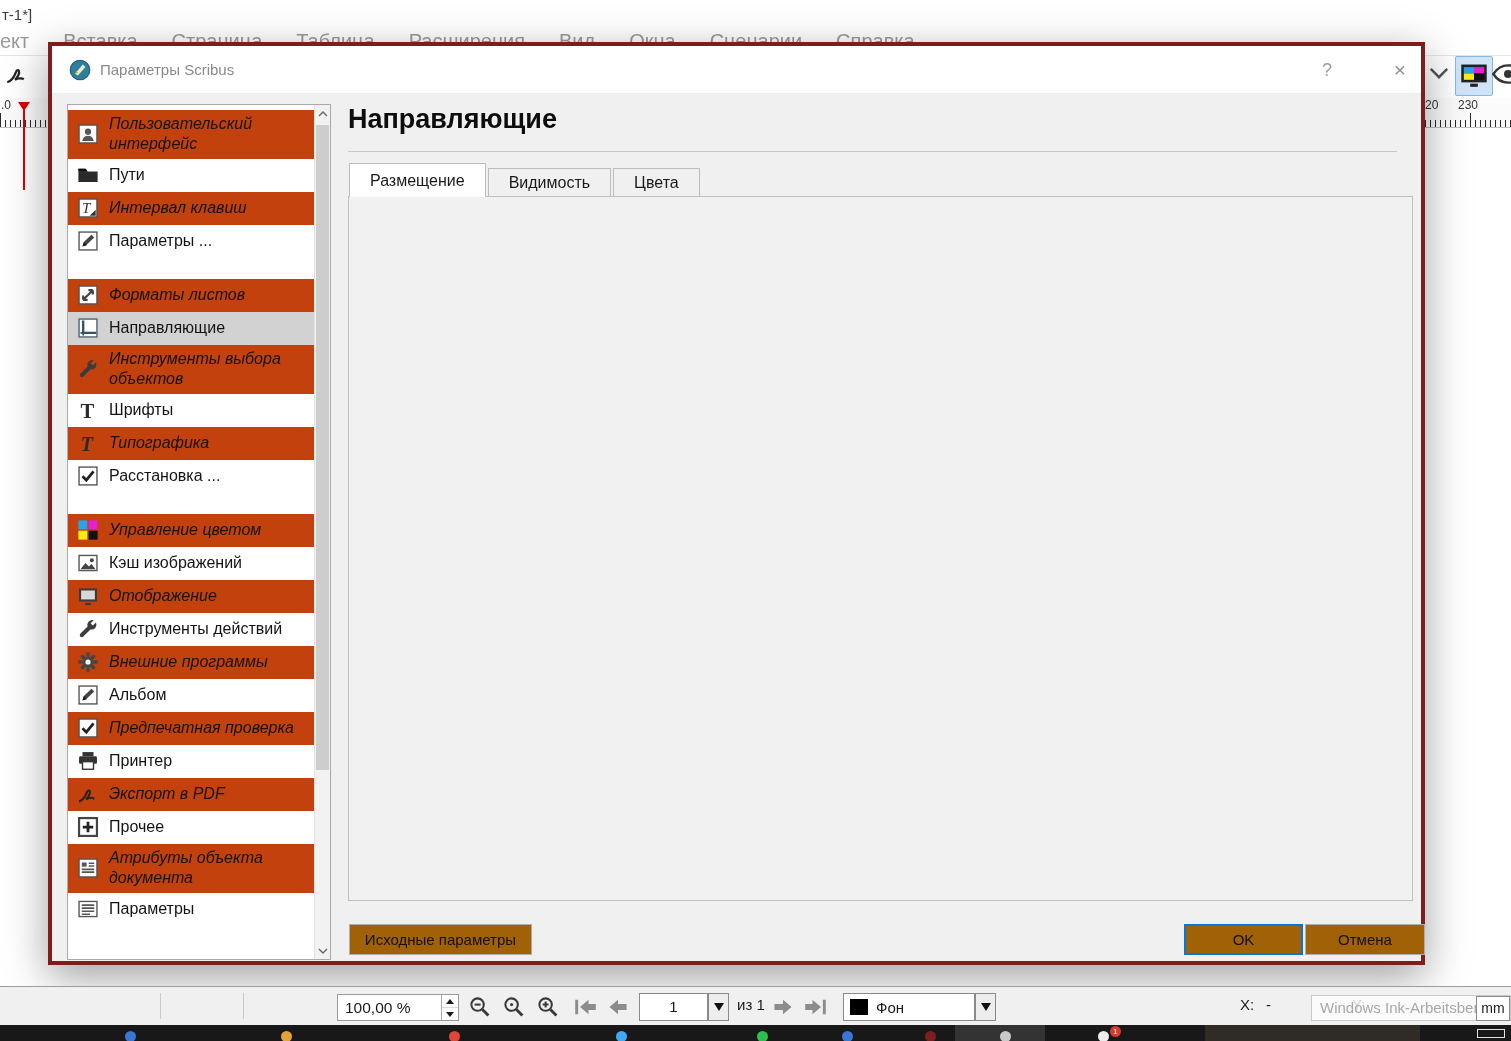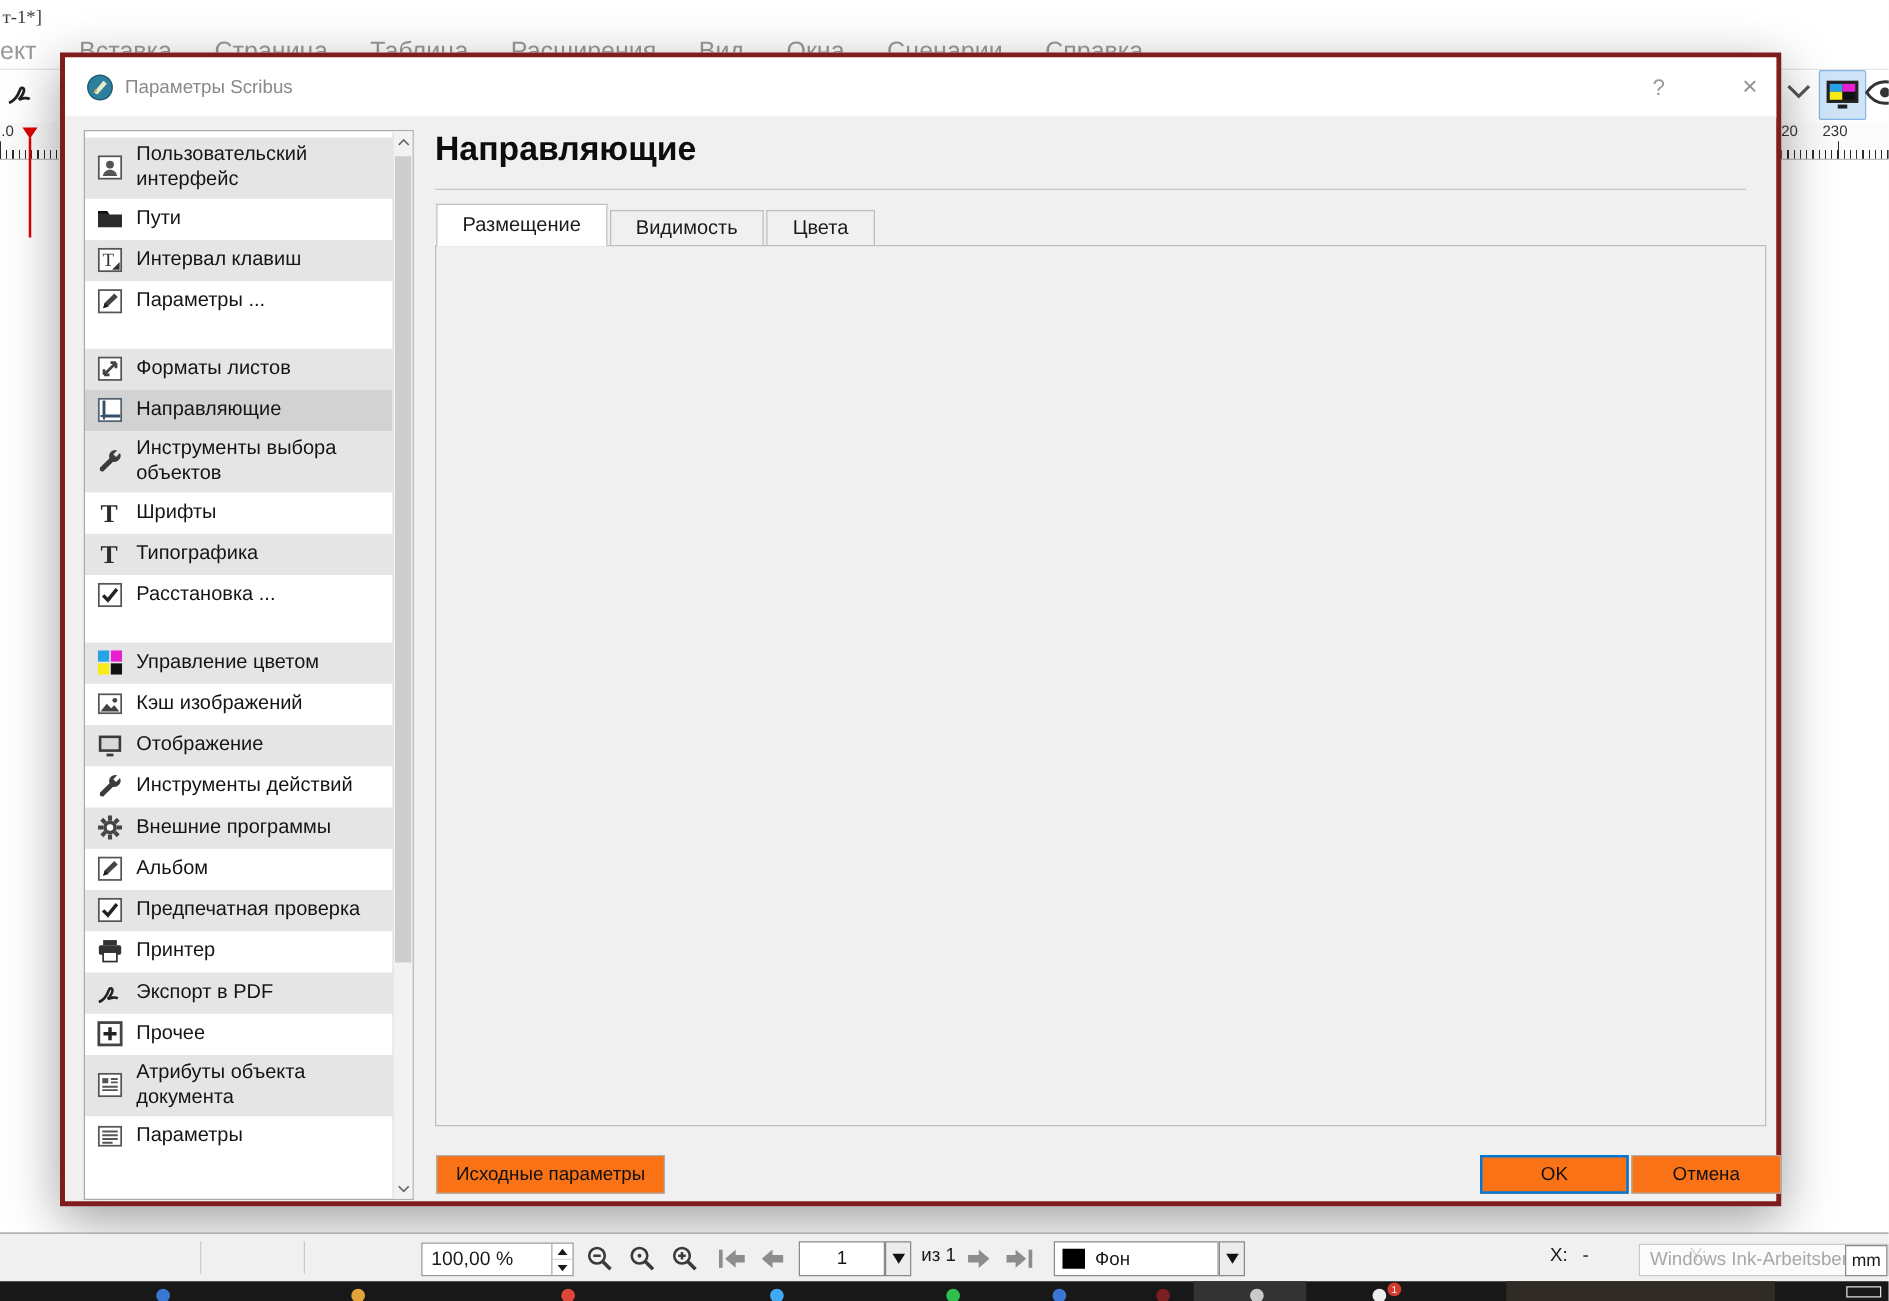--- a/index.html
+++ b/index.html
@@ -1,21 +1,21 @@
 <!DOCTYPE html>
 <html><head>
 <meta charset="utf-8">
 <style>
   html,body{margin:0;padding:0;}
   body{width:1511px;height:1041px;overflow:hidden;position:relative;background:#fff;
        font-family:"Liberation Sans","DejaVu Sans",sans-serif;color:#1a1a1a;}
   .abs{position:absolute;}
 
   
-  .doc-frag{left:2px;top:6px;font-size:15px;color:#3c3c3c;font-family:Liberation Serif, serif;}
+  .doc-frag{left:2px;top:6px;font-size:15px;color:#3c3c3c;}
   .menubar{left:0;top:27px;width:100%;height:28px;background:#fff;border-bottom:1px solid #e6e6e6;
            display:flex;align-items:center;gap:34px;}
   .menu-item{font-size:20px;color:#9a9a9a;white-space:nowrap;}
   .tool-left{left:5px;top:62px;}
   .ruler{background:#fbfbfb;border-bottom:1px solid #c0c0c0;}
   .ruler .ticks{position:absolute;left:0;right:0;bottom:0;height:14px;
     background-image:repeating-linear-gradient(90deg,#2a2a2a 0 1px,transparent 1px 5px),
                      repeating-linear-gradient(90deg,#2a2a2a 0 1px,transparent 1px 50px);
     background-size:100% 7px,100% 14px;background-position:bottom left,bottom left;
     background-repeat:no-repeat,no-repeat;}
@@ -37,21 +37,21 @@
   .dlg-help{position:absolute;left:1252px;top:0;width:46px;line-height:48px;text-align:center;
             font-size:18px;color:#9a9a9a;}
   .dlg-close{position:absolute;left:1322px;top:0;width:52px;line-height:48px;text-align:center;
              font-size:21px;color:#8f8f8f;}
 
   
   .sidebar{position:absolute;left:15px;top:58px;width:264px;height:856px;background:#fff;
            border:1px solid #a9a9a9;box-sizing:border-box;overflow:hidden;}
   .sb-items{position:absolute;left:0;top:0;width:247px;padding-top:5px;}
   .sb-item{display:flex;align-items:center;padding:4px 0 4px 8px;min-height:25px;}
-  .sb-item.alt{background:#e5e5e5;}
+  .sb-item.alt{background:#c2410c;font-style:italic;}
   .sb-item.selected{background:#d2d2d2;}
   .sb-icon{flex:0 0 24px;width:24px;height:22px;display:flex;align-items:center;justify-content:center;}
   .sb-label{padding-left:9px;font-size:16px;line-height:1.28;color:#141414;}
   .sb-spacer{height:21px;}
   .sb-scroll{position:absolute;right:0;top:0;bottom:0;width:16px;background:#f2f2f2;border-left:1px solid #e2e2e2;box-sizing:border-box;}
   .sb-scroll-btn{position:absolute;left:0;width:100%;height:17px;display:flex;align-items:center;justify-content:center;}
   .sb-thumb{position:absolute;left:1px;top:20px;width:13px;height:645px;background:#cdcdcd;}
 
   
   .page-title{left:296px;top:58px;font-size:27px;font-weight:bold;color:#0d0d0d;}
@@ -73,21 +73,21 @@
   .spin-half.dn{border-top:1px solid #d9d9d9;}
   .tri-up{width:0;height:0;border-left:4px solid transparent;border-right:4px solid transparent;border-bottom:5px solid #1a1a1a;}
   .tri-dn{width:0;height:0;border-left:4px solid transparent;border-right:4px solid transparent;border-top:5px solid #1a1a1a;}
   .move-btn{width:36px;height:35px;background:#e3e3e3;border:1px solid #aeaeae;box-sizing:border-box;
             display:flex;align-items:center;justify-content:center;}
   .dist-rows{left:312px;top:577px;width:1032px;}
   .dist-row{display:flex;align-items:center;height:37.6px;}
   .dist-label{flex:0 0 353px;font-size:15.5px;}
   .dist-box{width:137px;height:27px;}
   .dist-unit{margin-left:auto;margin-right:13px;font-size:15.5px;}
-  .btn{background:#f97316;border:1px solid #adadad;box-sizing:border-box;text-align:center;
+  .btn{background:#a16207;border:1px solid #adadad;box-sizing:border-box;text-align:center;
        font-size:15px;color:#111;}
   .btn-defaults{left:297px;top:878px;width:183px;height:31px;line-height:29px;}
   .btn-ok{left:1132px;top:878px;width:119px;height:31px;line-height:27px;border:2px solid #0078d7;}
   .btn-cancel{left:1253px;top:878px;width:120px;height:31px;line-height:29px;}
 
   
   .statusbar{left:0;top:986px;width:1511px;height:39px;background:#f0f0f0;border-top:1px solid #9c9c9c;box-sizing:border-box;}
   .sb-sep{position:absolute;top:6px;bottom:6px;width:1px;background:#c9c9c9;}
   .st-zoombox{position:absolute;left:337px;top:7px;width:122px;height:27px;}
   .st-icon{position:absolute;top:8px;width:24px;height:24px;display:flex;align-items:center;justify-content:center;}

